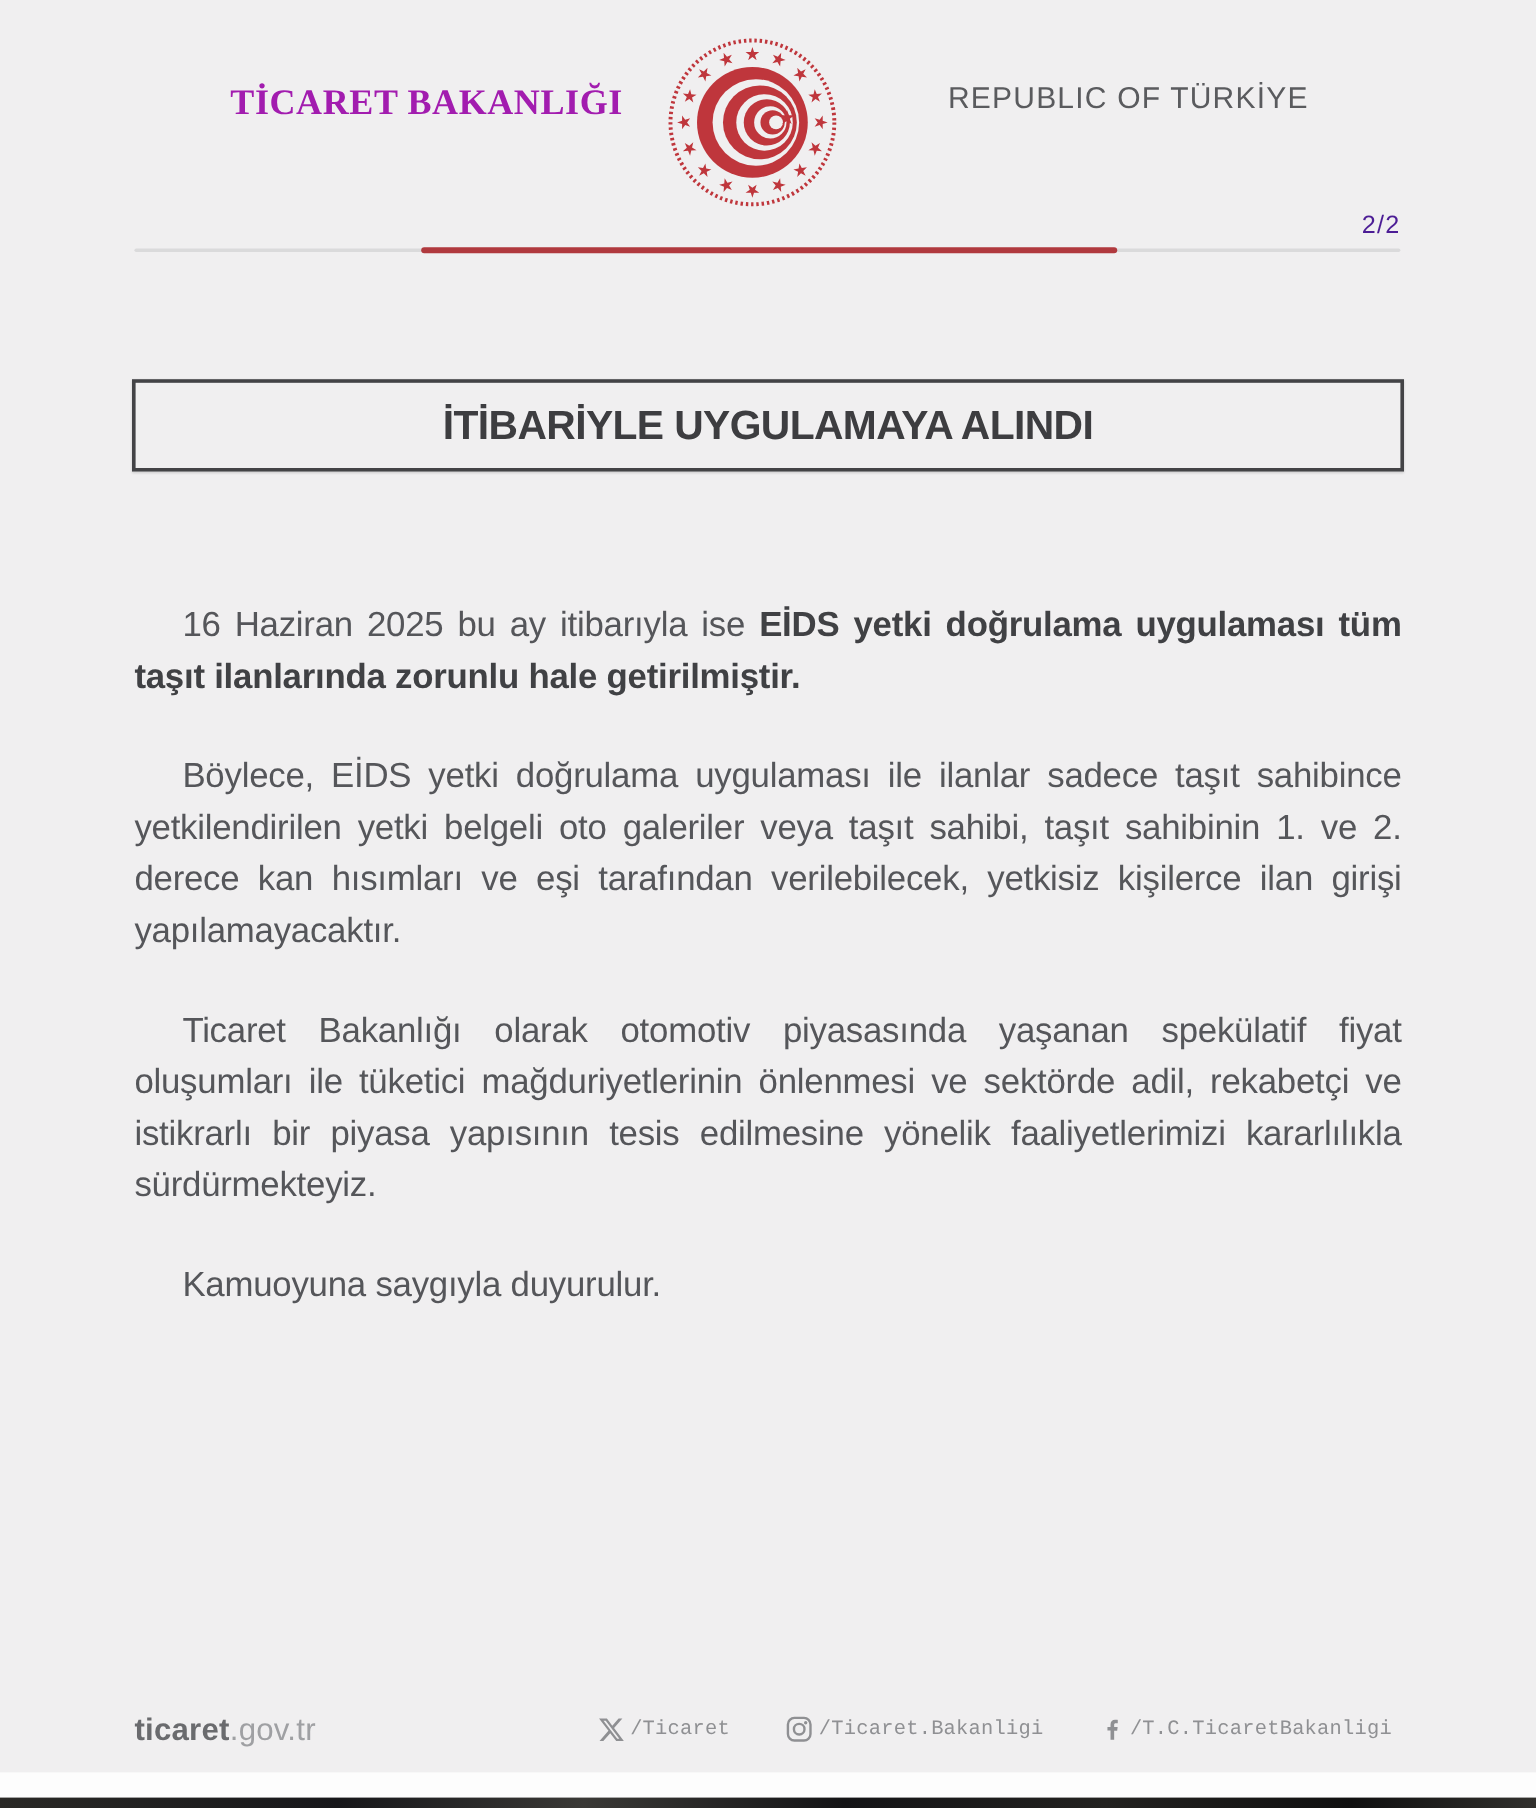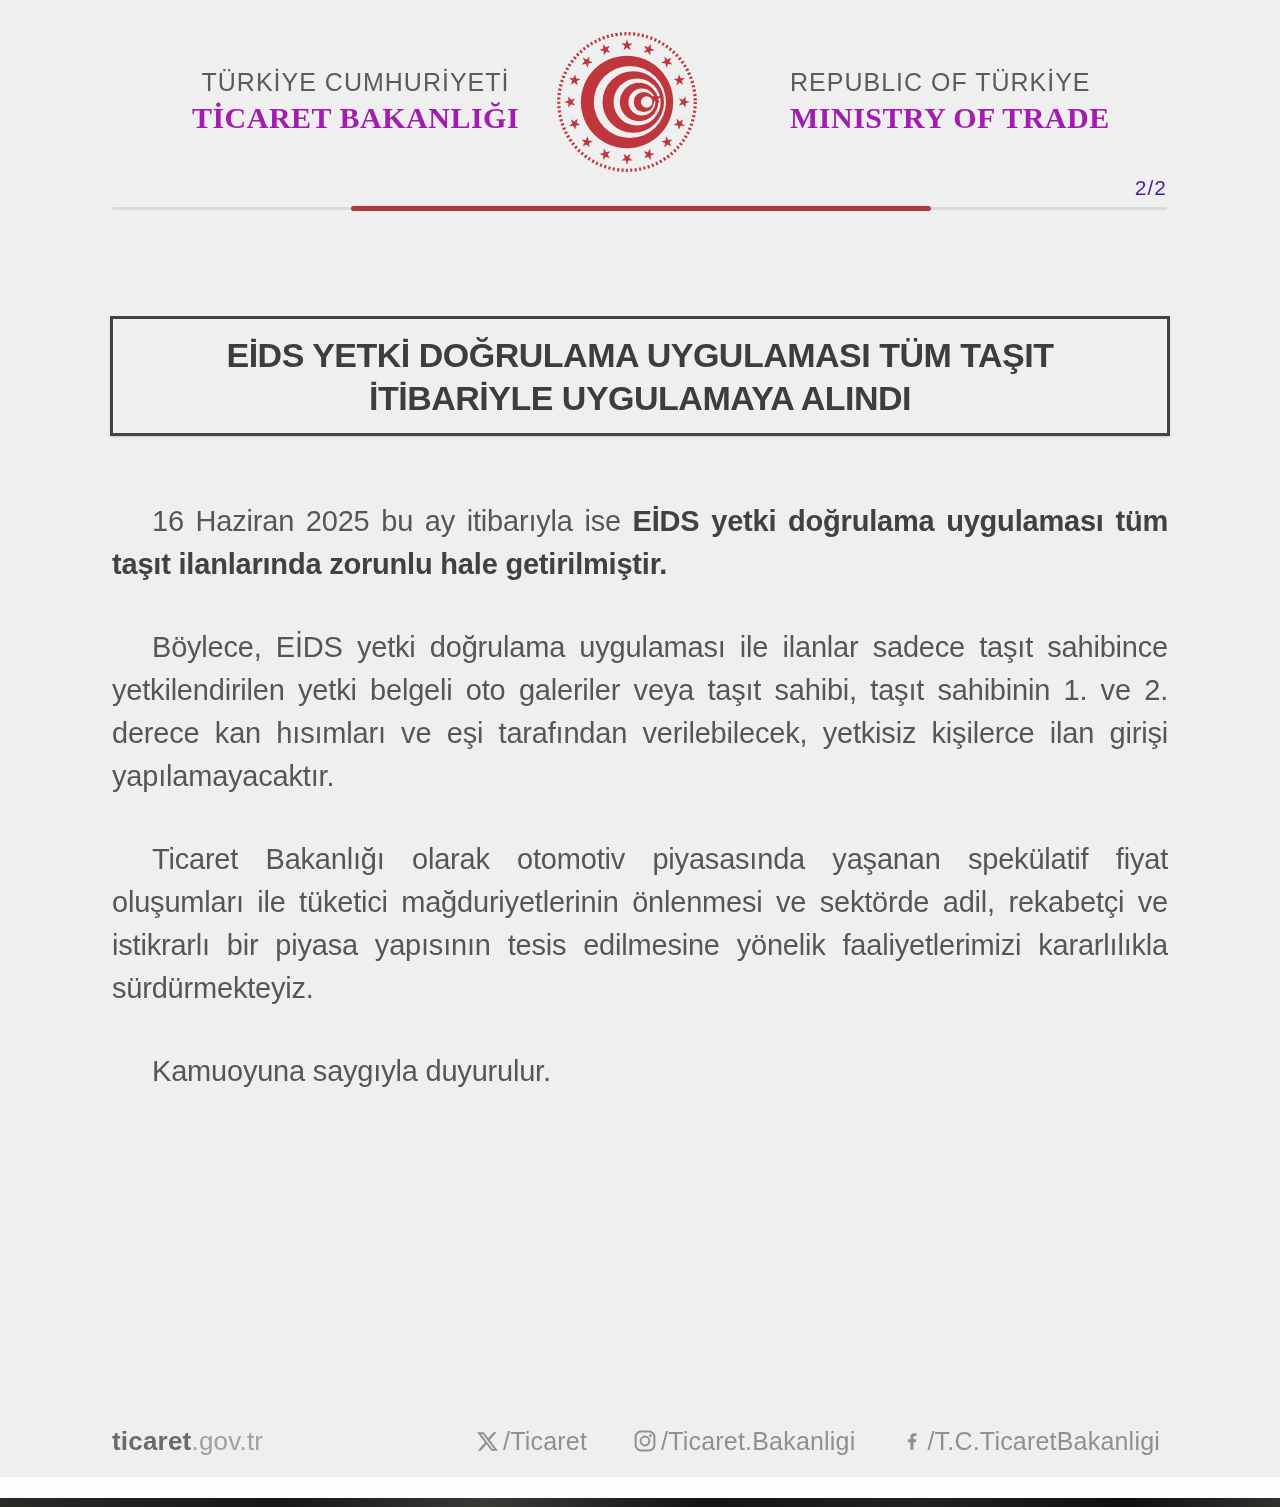--- a/index.html
+++ b/index.html
@@ -82,39 +82,38 @@
   .footer{
     position:absolute; left:112px; right:120px; top:1420px; height:42px;
     display:flex; justify-content:space-between; align-items:center;text-align:center;
   }
   .site{ font-size:26px; letter-spacing:.2px; text-decoration:none; cursor:pointer;}
   .site b{ color:#6a6b6e; font-weight:700;}
   .site span{ color:#9fa0a3; font-weight:400;}
   .social{ display:flex; gap:46px; align-items:center;}
   .social-item{
     display:flex; align-items:center; gap:4px;
-    font-size:25px; color:var(--ink-gray); letter-spacing:.2px;
-    text-decoration:none; cursor:pointer;
+    font-size:17px; color:var(--ink-gray); letter-spacing:.2px;
+    text-decoration:none; cursor:pointer;font-family:Liberation Mono, monospace;
   }
   .social-item svg{ display:block; }
   
   .strip-white{
     position:absolute; left:0; top:1477px; width:100%; height:21px;
     background:#fdfdfd;
   }
   .strip-dark{
     position:absolute; left:0; top:1498px; width:100%; height:9px;
     background:linear-gradient(90deg,#2a2926,#17171a 22%,#3a3936 38%,#141416 55%,#232220 72%,#101010 88%,#31302d);
   }
 </style>
 </head>
 <body>
 
 <div class="hdr-left">
-  <div class="hdr-line1">TÜRKİYE CUMHURİYETİ</div>
   <div class="hdr-line2">TİCARET BAKANLIĞI</div>
 </div>
 
 <svg class="logo" viewBox="-78 -78 156 156" xmlns="http://www.w3.org/2000/svg">
   <defs>
     <path id="st" d="M0,-5 L1.12,-1.55 L4.76,-1.55 L1.82,0.59 L2.94,4.05 L0,1.9 L-2.94,4.05 L-1.82,0.59 L-4.76,-1.55 L-1.12,-1.55 Z"></path>
   </defs>
 
   <circle r="71" fill="none" stroke="#bf363c" stroke-width="3.4" stroke-dasharray="2.1 2.5"></circle>
 
@@ -145,31 +144,29 @@
     <circle r="20" cx="12.5" fill="#bf363c"></circle>
     <circle r="14" cx="15.5" fill="#f0eff0"></circle>
     <circle r="10.5" cx="17.5" fill="#bf363c"></circle>
     <circle r="6" cx="20.5" fill="#f0eff0"></circle>
     <use href="#st" fill="#bf363c" transform="translate(30,-4) scale(1.35)"></use>
   </g>
 </svg>
 
 <div class="hdr-right">
   <div class="hdr-line1">REPUBLIC OF TÜRKİYE</div>
-  <div class="hdr-line2">MINISTRY OF TRADE</div>
 </div>
 
 <div class="page-indicator">2/2</div>
 
 <div class="divider">
   <div class="divider-red"></div>
 </div>
 
 <div class="title-box">
-  <div class="title-line">EİDS YETKİ DOĞRULAMA UYGULAMASI TÜM TAŞIT</div>
   <div class="title-line">İTİBARİYLE UYGULAMAYA ALINDI</div>
 </div>
 
 <div class="doc-body">
   <p><span>16 Haziran 2025 bu ay itibarıyla ise </span><strong>EİDS yetki doğrulama uygulaması tüm taşıt ilanlarında zorunlu hale getirilmiştir.</strong></p>
   <p>Böylece, EİDS yetki doğrulama uygulaması ile ilanlar sadece taşıt sahibince yetkilendirilen yetki belgeli oto galeriler veya taşıt sahibi, taşıt sahibinin 1. ve 2. derece kan hısımları ve eşi tarafından verilebilecek, yetkisiz kişilerce ilan girişi yapılamayacaktır.</p>
   <p>Ticaret Bakanlığı olarak otomotiv piyasasında yaşanan spekülatif fiyat oluşumları ile tüketici mağduriyetlerinin önlenmesi ve sektörde adil, rekabetçi ve istikrarlı bir piyasa yapısının tesis edilmesine yönelik faaliyetlerimizi kararlılıkla sürdürmekteyiz.</p>
   <p class="closing">Kamuoyuna saygıyla duyurulur.</p>
 </div>
 

